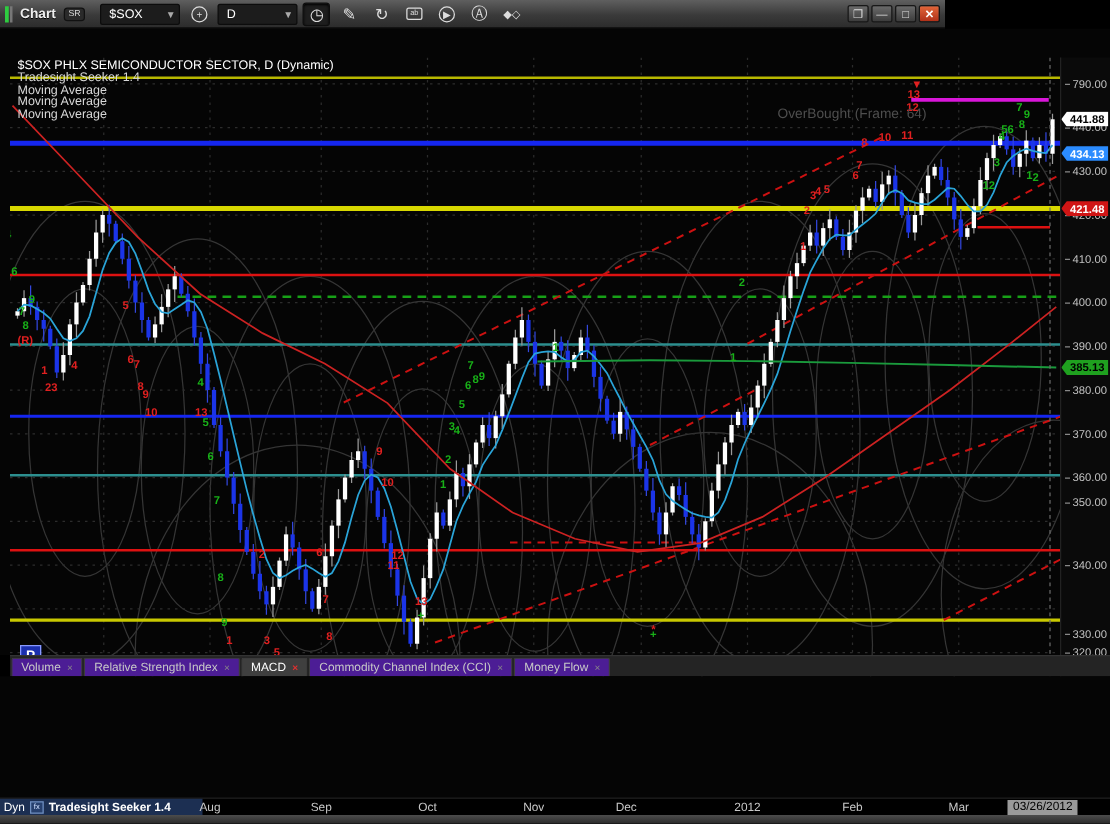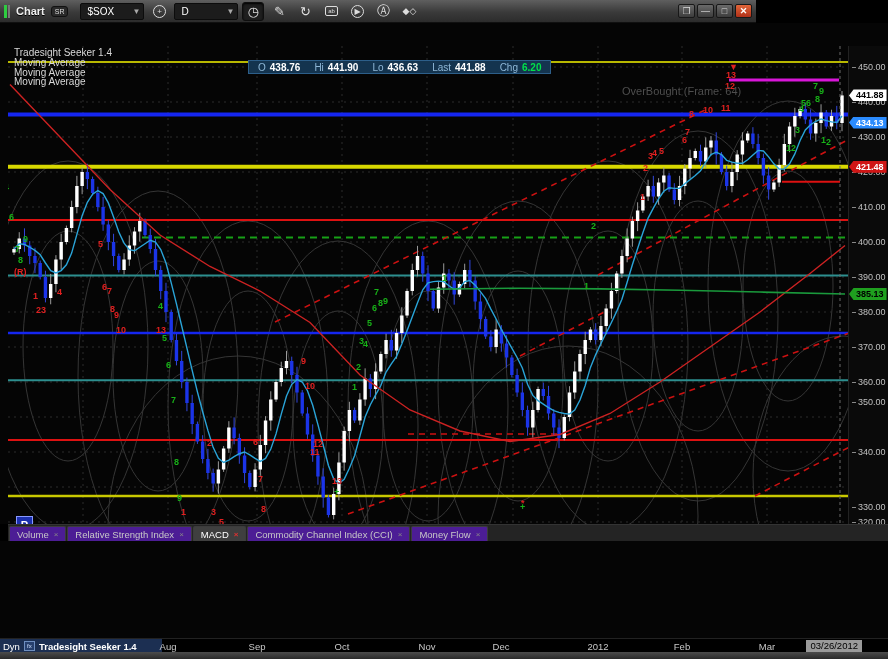--- a/index.html
+++ b/index.html
@@ -580,38 +580,32 @@
         <text x="791" y="66" fill="#18b018" font-size="9" font-weight="bold">4</text>
         <text x="793" y="60" fill="#18b018" font-size="9" font-weight="bold">5</text>
         <text x="798" y="60" fill="#18b018" font-size="9" font-weight="bold">6</text>
         <text x="805" y="43" fill="#18b018" font-size="9" font-weight="bold">7</text>
         <text x="807" y="56" fill="#18b018" font-size="9" font-weight="bold">8</text>
         <text x="811" y="48" fill="#18b018" font-size="9" font-weight="bold">9</text>
         <text x="813" y="97" fill="#18b018" font-size="9" font-weight="bold">1</text>
         <text x="818" y="99" fill="#18b018" font-size="9" font-weight="bold">2</text>
       </svg>
     <div id="legend">
+      <div class="t">$SOX PHLX SEMICONDUCTOR SECTOR, D (Dynamic)</div>
     <div>Tradesight Seeker 1.4</div>
         <div>Moving Average</div>
         <div>Moving Average</div>
         <div>Moving Average</div>
       </div>
-    <div id="quote-bar">
-      <span><span class="lb">O</span><span class="vl">438.76</span></span>
-      <span><span class="lb">Hi</span><span class="vl">441.90</span></span>
-      <span><span class="lb">Lo</span><span class="vl">436.63</span></span>
-      <span><span class="lb">Last</span><span class="vl">441.88</span></span>
-      <span><span class="lb">Chg</span><span class="chg">6.20</span></span>
-    </div>
     <div id="overbought">OverBought (Frame: 64)</div>
     <div id="p-badge">P</div>
     <div id="copyright">© eSignal, 2012</div>
     <div id="autoframe">AutoFrame is OFF</div>
     <div id="price-axis">
-        <div class="ptick" style="top: 16px;">450.00</div>
+        <div class="ptick" style="top: 16px;">790.00</div>
         <div class="ptick" style="top: 51px;">440.00</div>
         <div class="ptick" style="top: 86px; text-align: right;">430.00</div>
         <div class="ptick" style="top: 121px;">420.00</div>
         <div class="ptick" style="top: 156px;">410.00</div>
         <div class="ptick" style="top: 191px;">400.00</div>
         <div class="ptick" style="top: 226px;">390.00</div>
         <div class="ptick" style="top: 261px;">380.00</div>
         <div class="ptick" style="top: 296px;">370.00</div>
         <div class="ptick" style="top: 331px;">360.00</div>
         <div class="ptick" style="top: 351px;">350.00</div>

